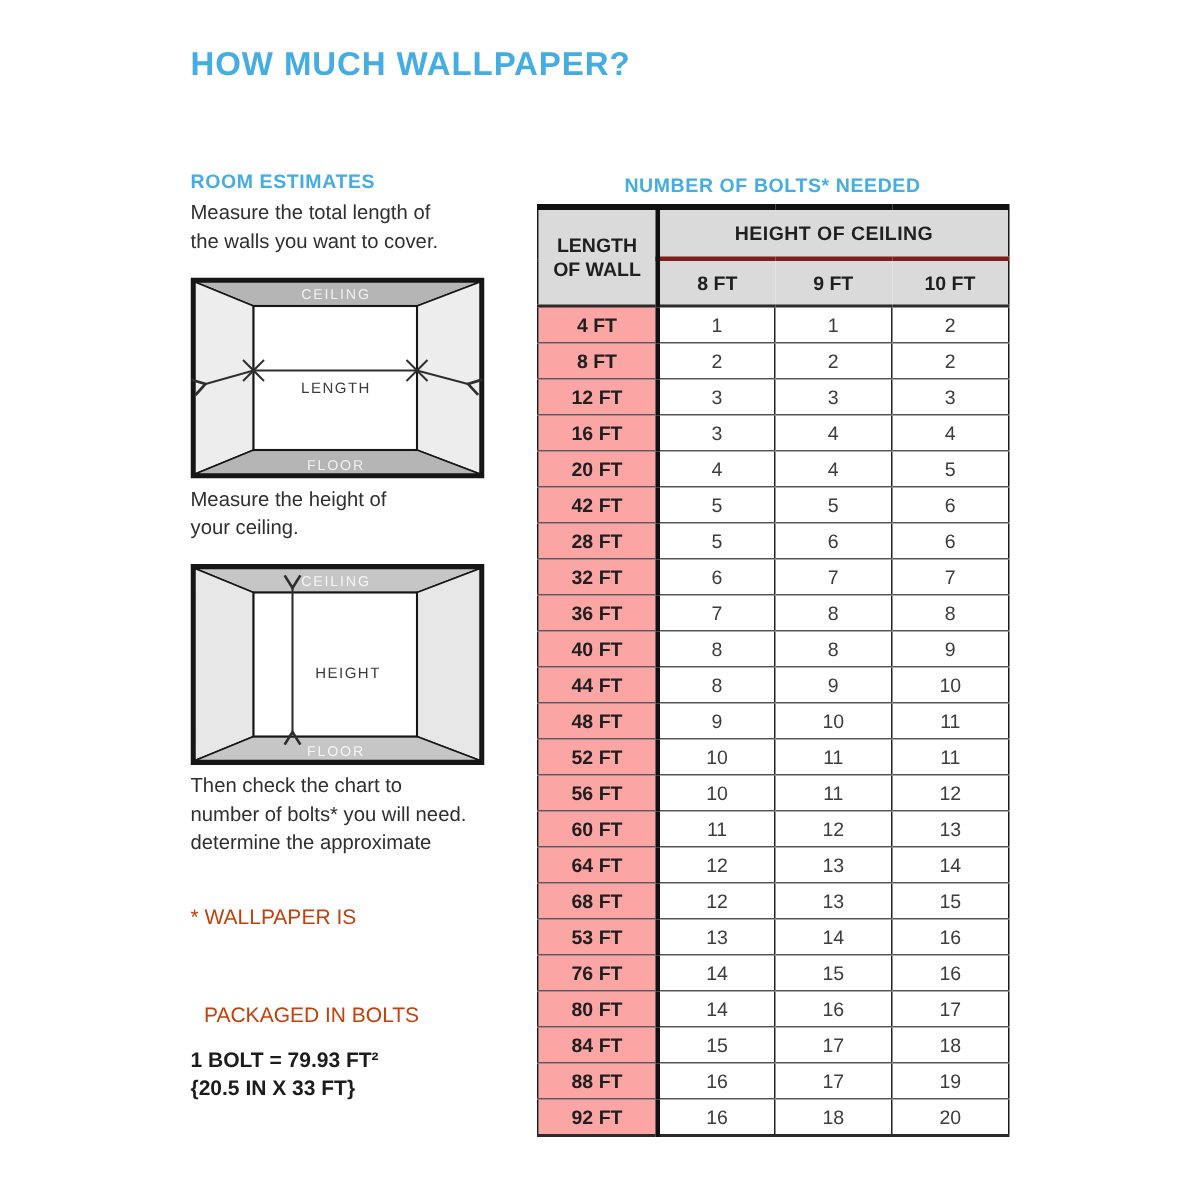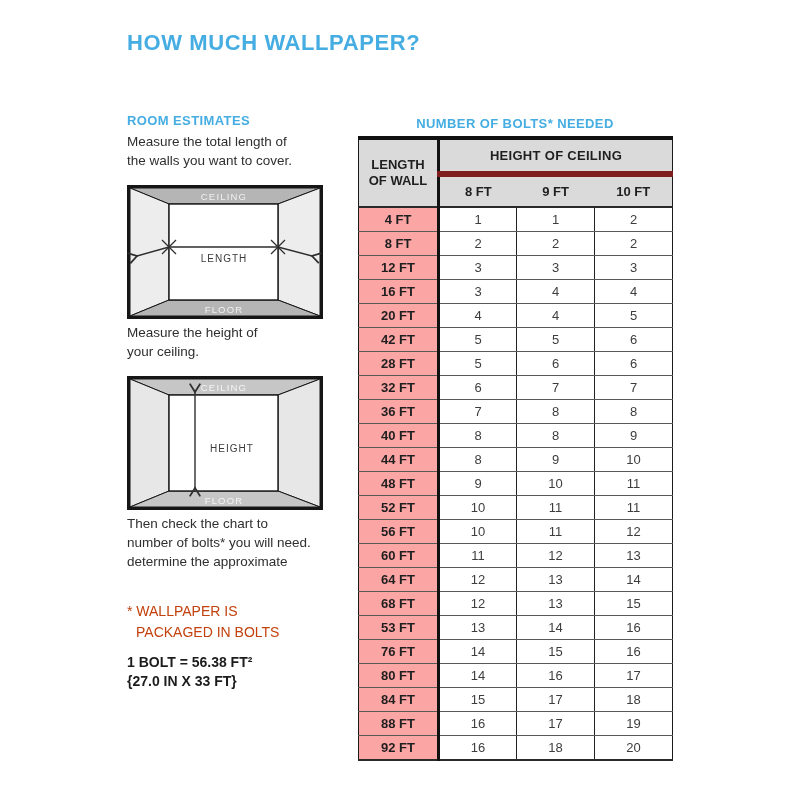--- a/index.html
+++ b/index.html
@@ -19,21 +19,21 @@
     font-size:13px;font-weight:bold;color:#45ade2;letter-spacing:.4px;
   }
   .instruction{
     margin-top:4px;font-size:13.5px;line-height:19px;color:#2f2f2f;
   }
   .room-svg{display:block;margin-top:15px;}
   .room-svg.second{margin-top:15px;}
   .footnote{
     margin-top:30px;font-size:14px;font-weight:normal;line-height:21px;color:#c2410c;
   }
-  .footnote .indent{padding-left:9px;}
+  .footnote .indent{padding-left:9px;margin-top:44px;}
   .bolt-info{
     margin-top:10px;font-size:14px;font-weight:bold;line-height:19px;color:#1c1c1c;
   }
   
   .table-heading{
     position:absolute;left:358px;top:116px;width:314px;text-align:center;
     font-size:13px;font-weight:bold;color:#45ade2;letter-spacing:.4px;
   }
   table.bolts{
     position:absolute;left:358px;top:136px;width:314px;
@@ -45,21 +45,21 @@
   table.bolts col.c2,table.bolts col.c3{width:78px;}
   table.bolts col.c4{width:78px;}
   .bolts th{
     background:#dadada;font-size:13px;font-weight:bold;color:#1f1f1f;
     text-align:center;padding:0;
   }
   .bolts th.col1-header{
     border-right:3px solid #111;border-bottom:2px solid #2a2a2a;
     line-height:16px;height:62px;
   }
-  .bolts th.span-header{height:31px;border-bottom:6px solid #7f1d1d;letter-spacing:.3px;}
+  .bolts th.span-header{height:31px;border-bottom:3px solid #7f1d1d;letter-spacing:.3px;}
   .bolts th.sub-header{height:29px;border-bottom:2px solid #2a2a2a;}
   .bolts td{height:23px;text-align:center;font-size:13px;padding:0;}
   .bolts td.wall-cell{
     background:#fca5a5;font-weight:bold;color:#1f1f1f;
     border-right:3px solid #111;border-bottom:1px solid #585858;
   }
   .bolts td.bolt-cell{
     background:#ffffff;color:#3d3d3d;border-bottom:1px solid #585858;
   }
   .bolts td.bolt-cell + td.bolt-cell{border-left:1px solid #222;}
@@ -131,22 +131,22 @@
     <div>number of bolts* you will need.</div>
     <div>determine the approximate</div>
   </div>
 
   <div class="footnote">
     <div>* WALLPAPER IS</div>
     <div class="indent">PACKAGED IN BOLTS</div>
   </div>
 
   <div class="bolt-info">
-    <div>1 BOLT = 56.38 FT²</div>
-    <div>{27.0 IN X 33 FT}</div>
+    <div>1 BOLT = 79.93 FT²</div>
+    <div>{20.5 IN X 33 FT}</div>
   </div>
 </div>
 
 <div class="table-heading">NUMBER OF BOLTS* NEEDED</div>
 
 <table class="bolts">
   <colgroup>
       <col class="c1">
       <col class="c2">
       <col class="c3">

